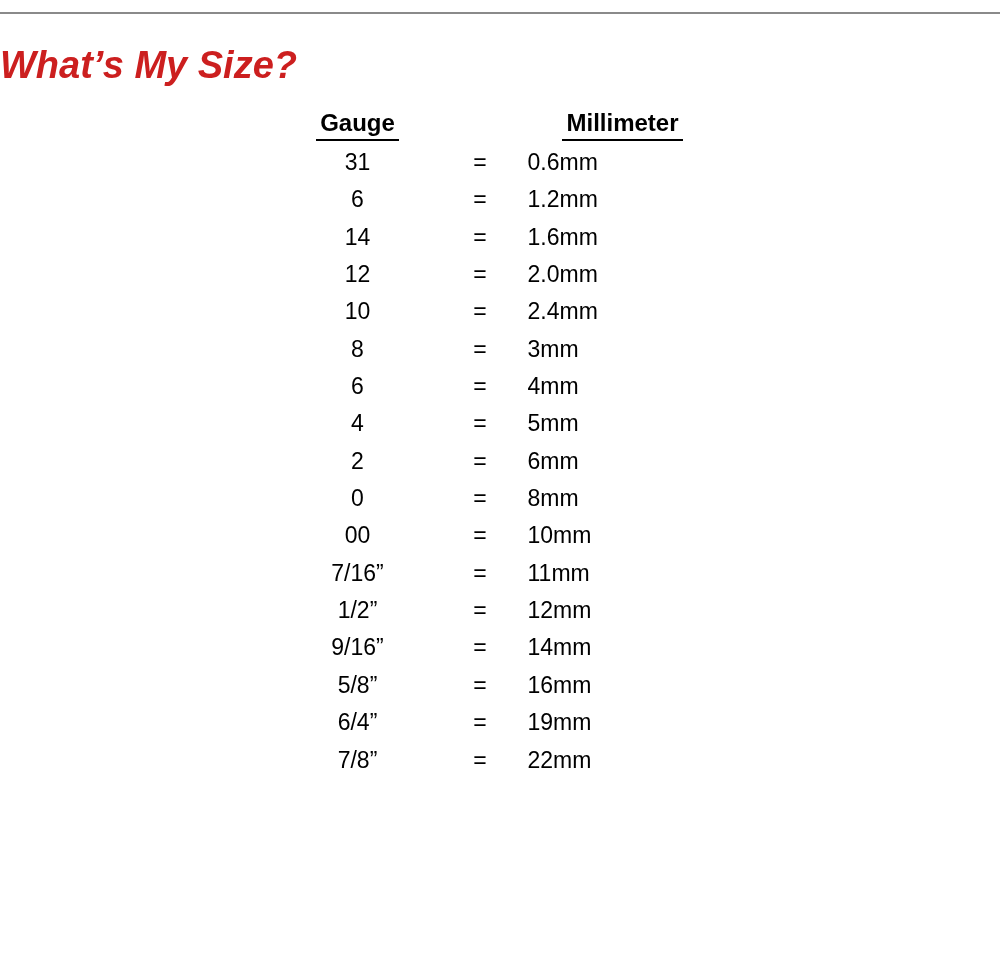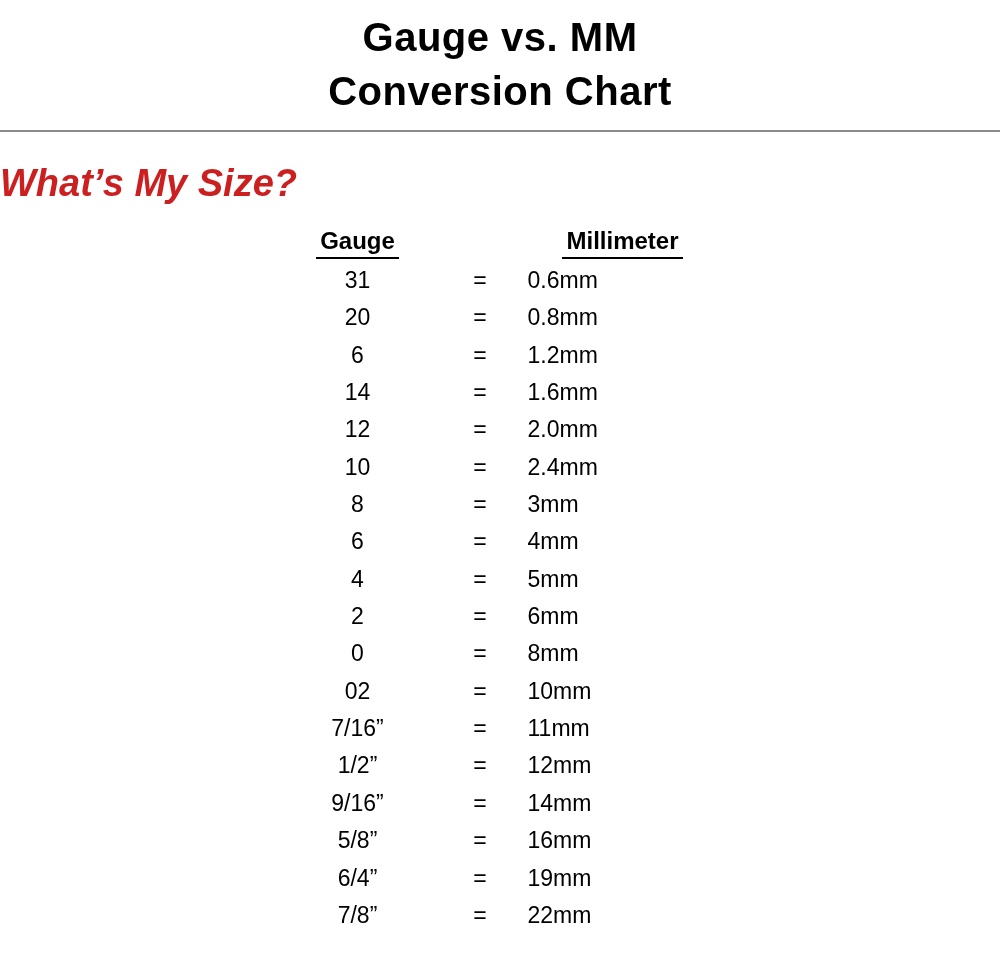--- a/index.html
+++ b/index.html
@@ -86,24 +86,20 @@
   }
   th.col-gauge { width: 150px; }
   th.col-eq { width: 95px; }
   th.col-mm { width: 190px; text-align: left; padding-left: 10px; }
 </style>
 </head>
 <body>
 
 <div class="page">
 
-  <div class="title-block">
-    <div class="title-line">Gauge vs. MM</div>
-    <div class="title-line">Conversion Chart</div>
-  </div>
 
   <div class="rule"></div>
 
   <div class="subtitle">What’s My Size?</div>
 
   <div class="table-wrap">
     <table class="conv">
       <thead>
         <tr>
           <th class="col-gauge">
@@ -115,25 +111,20 @@
           </th>
         </tr>
       </thead>
       <tbody id="tbody">
           <tr>
             <td class="col-gauge">31</td>
             <td class="col-eq">=</td>
             <td class="col-mm">0.6mm</td>
           </tr>
           <tr>
-            <td class="col-gauge">20</td>
-            <td class="col-eq">=</td>
-            <td class="col-mm">0.8mm</td>
-          </tr>
-          <tr>
             <td class="col-gauge">6</td>
             <td class="col-eq">=</td>
             <td class="col-mm">1.2mm</td>
           </tr>
           <tr>
             <td class="col-gauge">14</td>
             <td class="col-eq">=</td>
             <td class="col-mm">1.6mm</td>
           </tr>
           <tr>
@@ -165,21 +156,21 @@
             <td class="col-gauge">2</td>
             <td class="col-eq">=</td>
             <td class="col-mm">6mm</td>
           </tr>
           <tr>
             <td class="col-gauge">0</td>
             <td class="col-eq">=</td>
             <td class="col-mm">8mm</td>
           </tr>
           <tr>
-            <td class="col-gauge">02</td>
+            <td class="col-gauge">00</td>
             <td class="col-eq">=</td>
             <td class="col-mm">10mm</td>
           </tr>
           <tr>
             <td class="col-gauge">7/16”</td>
             <td class="col-eq">=</td>
             <td class="col-mm">11mm</td>
           </tr>
           <tr>
             <td class="col-gauge">1/2”</td>

